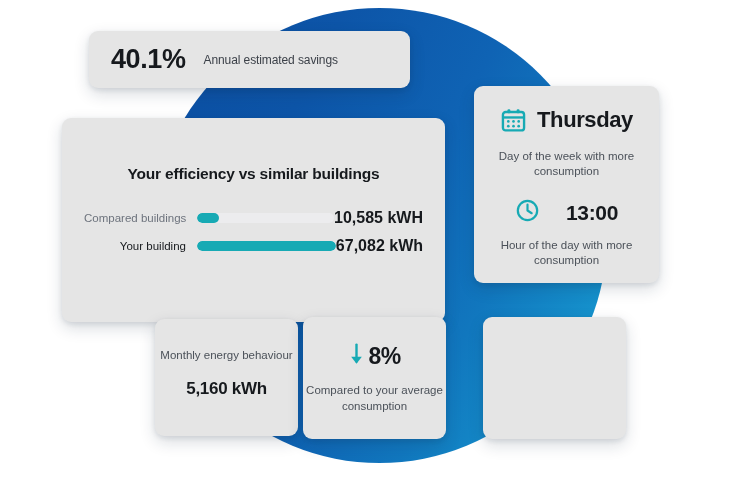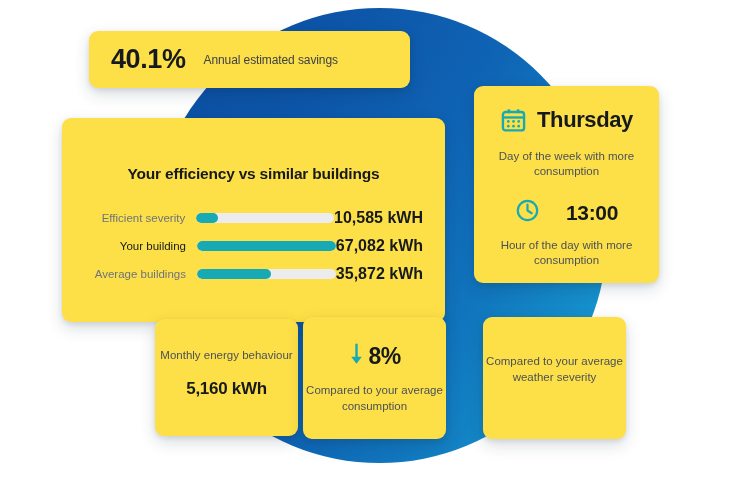--- a/index.html
+++ b/index.html
@@ -30,21 +30,21 @@
                 #0d55a8 28%,
                 #0f63b4 52%,
                 #1177be 70%,
                 #1590cb 86%,
                 #19a3d4 100%);
   }
 
   
   .card {
     position: absolute;
-    background: #fde047;
+    background: #e5e5e5;
     border-radius: 9px;
     box-shadow: 0 6px 16px rgba(20, 35, 60, 0.16),
                 0 2px 5px rgba(20, 35, 60, 0.10);
     box-sizing: border-box;
   }
 
   
   .card-savings {
     left: 89px;
     top: 31px;
@@ -236,42 +236,35 @@
     <span class="savings-pct">40.1%</span>
     <span class="savings-label">Annual estimated savings</span>
   </div>
 
   <div class="card card-efficiency">
     <div class="eff-title">Your efficiency vs similar buildings</div>
 
     <div class="bars">
 
       <div class="bar-row">
-        <div class="bar-label">Efficient severity</div>
+        <div class="bar-label">Compared buildings</div>
         <div class="bar-track">
           <div class="bar-fill" style="width:16%"></div>
         </div>
         <div class="bar-value">10,585 kWH</div>
       </div>
 
       <div class="bar-row highlight">
         <div class="bar-label">Your building</div>
         <div class="bar-track">
           <div class="bar-fill" style="width:100%"></div>
         </div>
         <div class="bar-value">67,082 kWh</div>
       </div>
 
-      <div class="bar-row">
-        <div class="bar-label">Average buildings</div>
-        <div class="bar-track">
-          <div class="bar-fill" style="width:53%"></div>
-        </div>
-        <div class="bar-value">35,872 kWh</div>
-      </div>
 
     </div>
   </div>
 
   <div class="card card-day">
 
     <div class="day-head">
       <span class="icon-cal">
         <svg width="27" height="27" viewBox="0 0 24 24" fill="none">
           <rect x="2.6" y="4.4" width="18.8" height="16.4" rx="2.4" stroke="#17aab4" stroke-width="2.1"></rect>
@@ -316,16 +309,15 @@
           <path d="M8 2.5 V18.6" stroke="#17aab4" stroke-width="2.3" stroke-linecap="round"></path>
           <path d="M2.9 14.2 L8 20.8 L13.1 14.2" fill="#17aab4"></path>
         </svg>
       </span>
       <span class="cmp-value">8%</span>
     </div>
     <div class="cmp-sub">Compared to your average consumption</div>
   </div>
 
   <div class="card card-compare c2">
-    <div class="cmp-sub">Compared to your average weather severity</div>
   </div>
 
 </div>
 
 </body></html>

